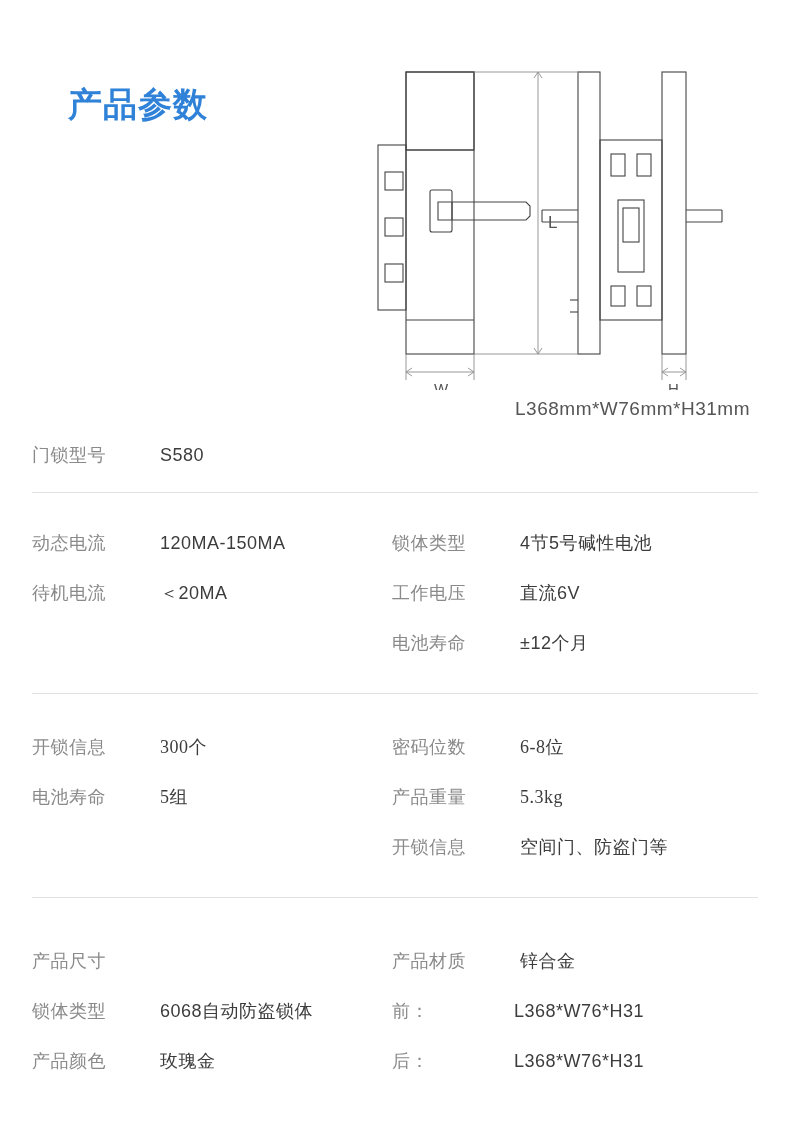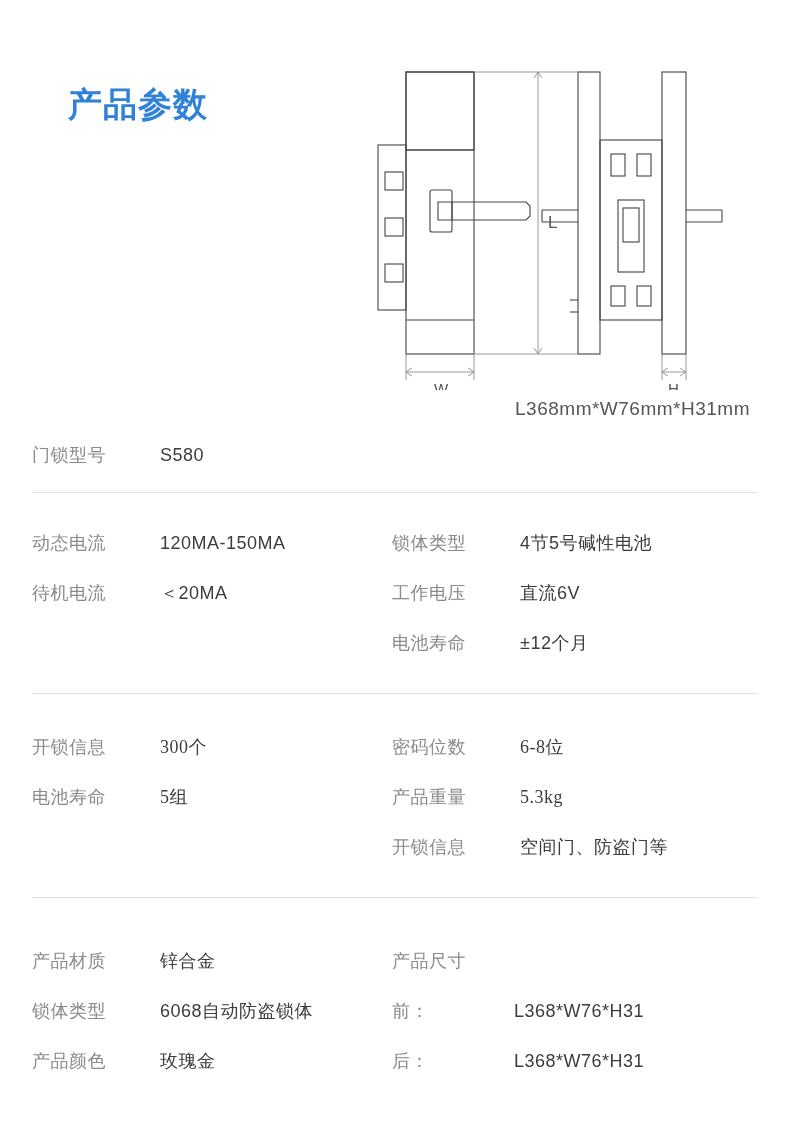--- a/index.html
+++ b/index.html
@@ -260,28 +260,28 @@
         <span class="lbl">开锁信息</span>
         <span class="val">空间门、防盗门等</span>
       </div>
     </div>
   </div>
 
   <div class="divider" id="div-3"></div>
 
   <div class="spec-block" id="sec-material">
     <div class="row">
+      <div class="cell cell-right">
+        <span class="lbl">产品尺寸</span>
+        <span class="val"></span>
+      </div>
       <div class="cell cell-left">
         <span class="lbl">产品材质</span>
         <span class="val">锌合金</span>
       </div>
-      <div class="cell cell-right">
-        <span class="lbl">产品尺寸</span>
-        <span class="val"></span>
-      </div>
     </div>
     <div class="row">
       <div class="cell cell-left">
         <span class="lbl">锁体类型</span>
         <span class="val">6068自动防盗锁体</span>
       </div>
       <div class="cell cell-right">
         <span class="lbl lbl-wide">前：</span>
         <span class="val">L368*W76*H31</span>
       </div>

